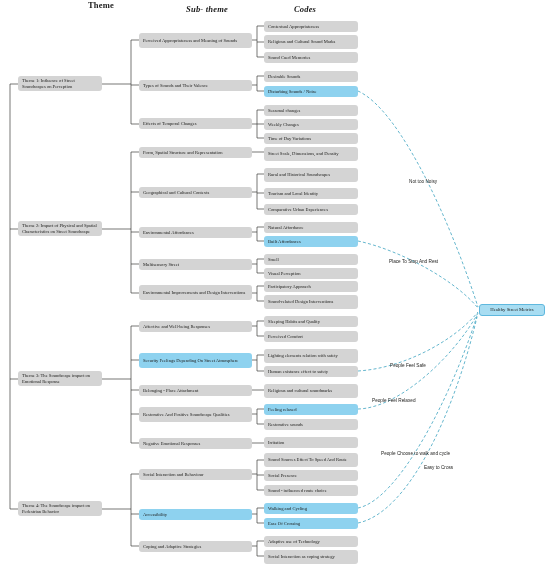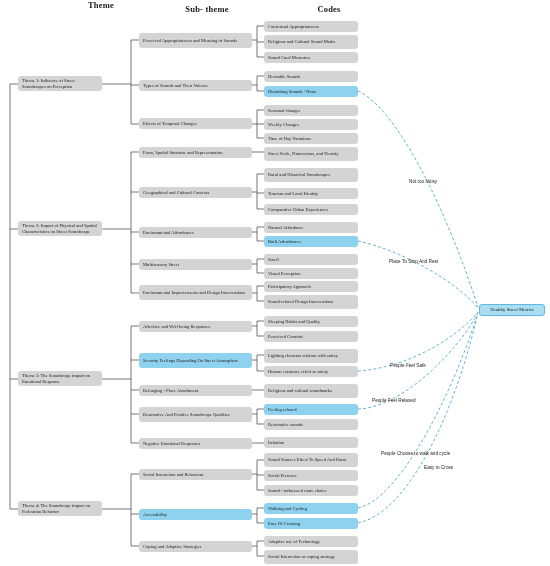--- a/index.html
+++ b/index.html
@@ -29,22 +29,22 @@
   .mlabel{position:absolute;font-family:"Liberation Sans",sans-serif;
           font-size:4.7px;color:#1d1d1b;white-space:nowrap;}
 </style>
 </head>
 <body>
 
 <div id="stage">
 
   <div id="headers">
       <div class="hdr" style="left: 46px; top: 0; width: 110px;">Theme</div>
-      <div class="hdr" style="left: 152px; top: 4px; width: 110px;">Sub- theme</div>
-      <div class="hdr" style="left: 274px; top: 4px; width: 110px;">Codes</div>
+      <div class="hdr" style="left: 152px; top: 4px; width: 110px; font-style: italic;">Sub- theme</div>
+      <div class="hdr" style="left: 250px; top: 4px; width: 110px; font-style: italic;">Codes</div>
     </div>
 
   <svg class="lines" viewBox="0 0 550 566">
 
     <path class="solid" d="M 18 84 L 10 84 L 10 509 L 18 509"></path>
     <path class="solid" d="M 10 229 L 18 229"></path>
     <path class="solid" d="M 10 379 L 18 379"></path>
 
     <path class="solid" d="M 102 84 L 131 84"></path>
     <path class="solid" d="M 131 40 L 131 124"></path>

